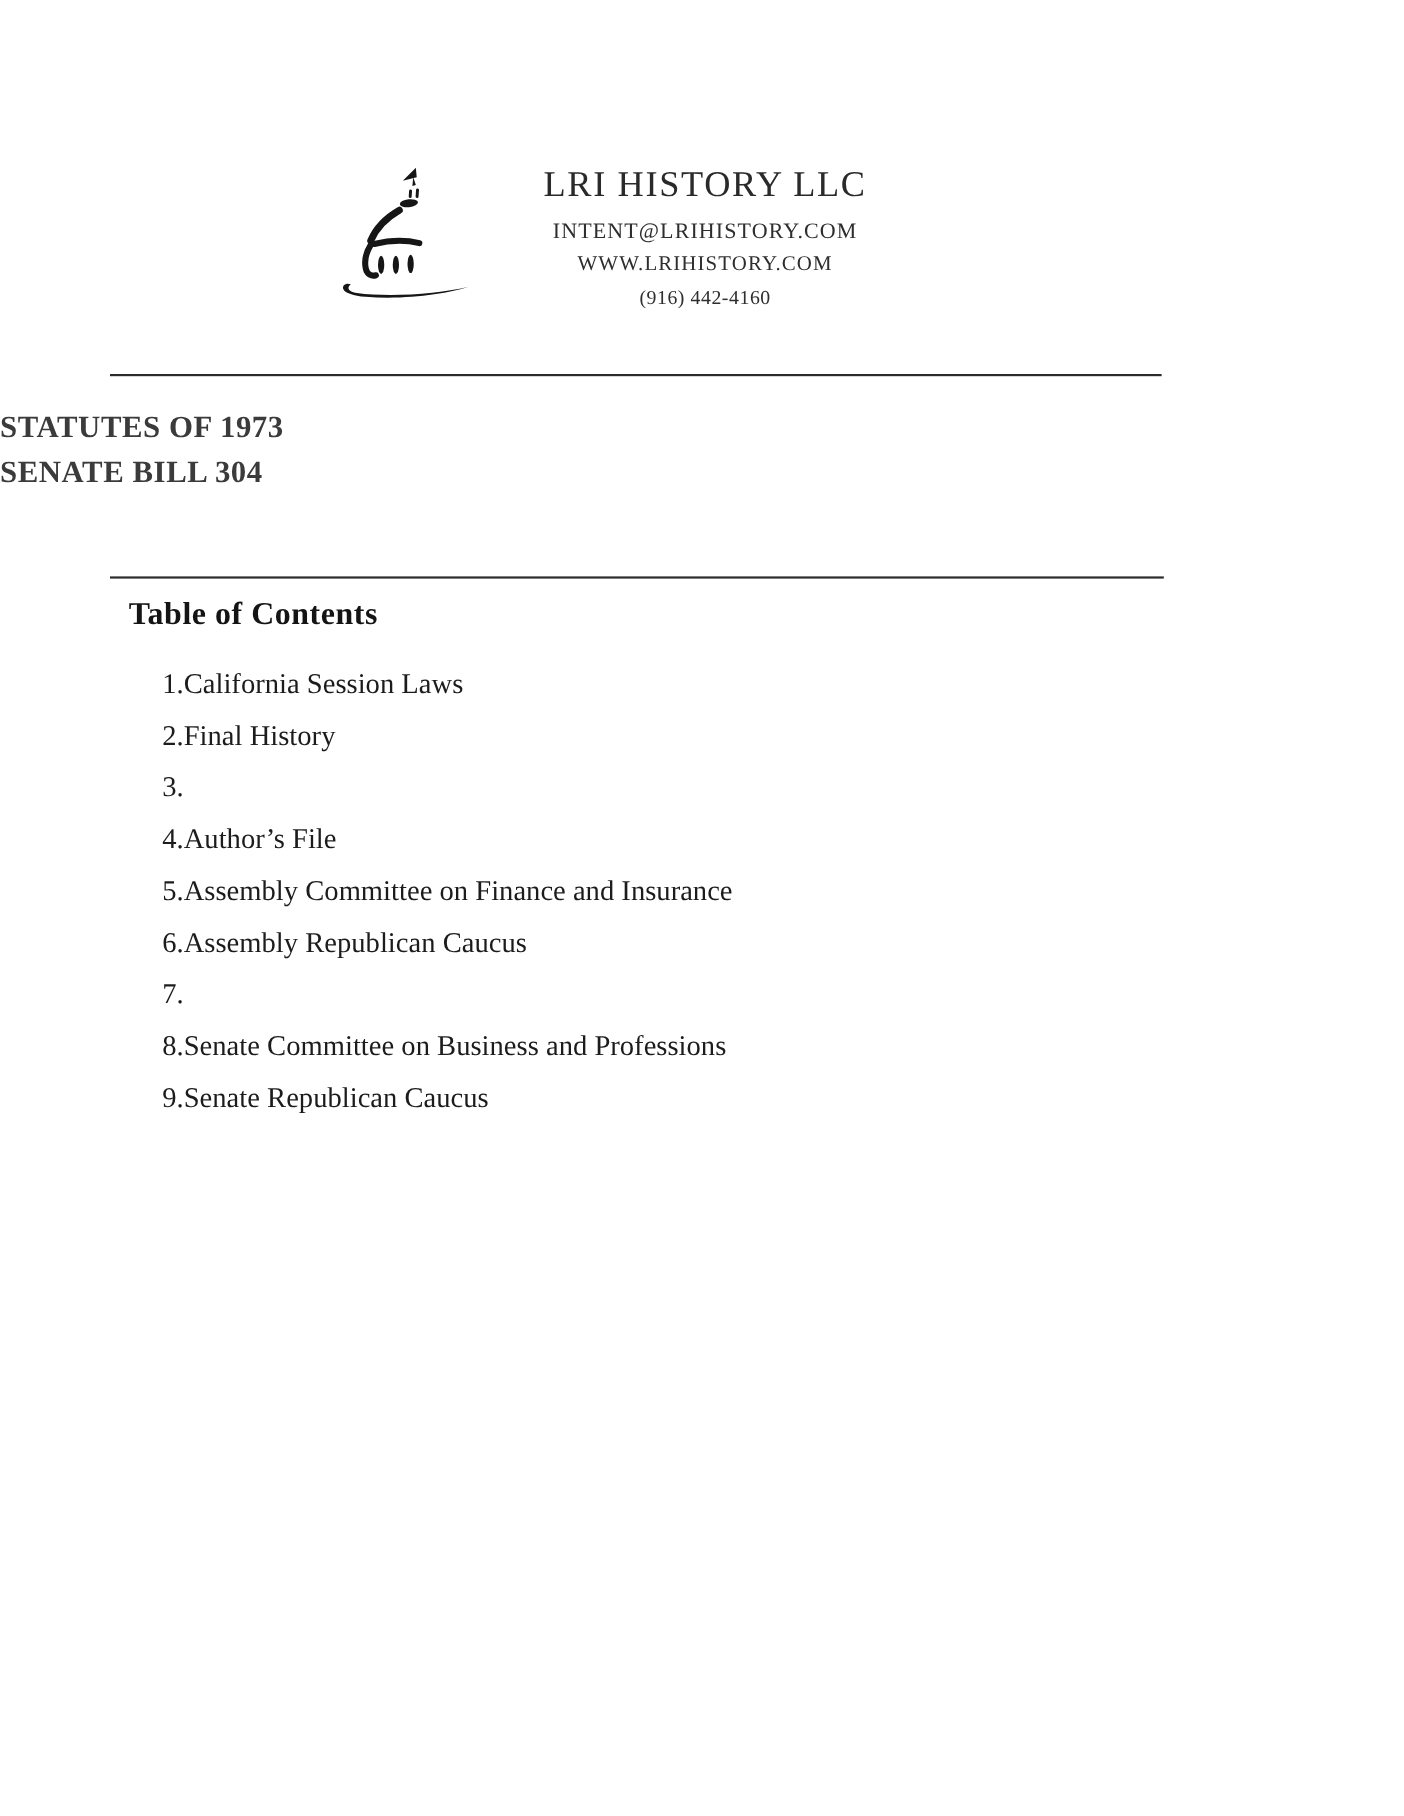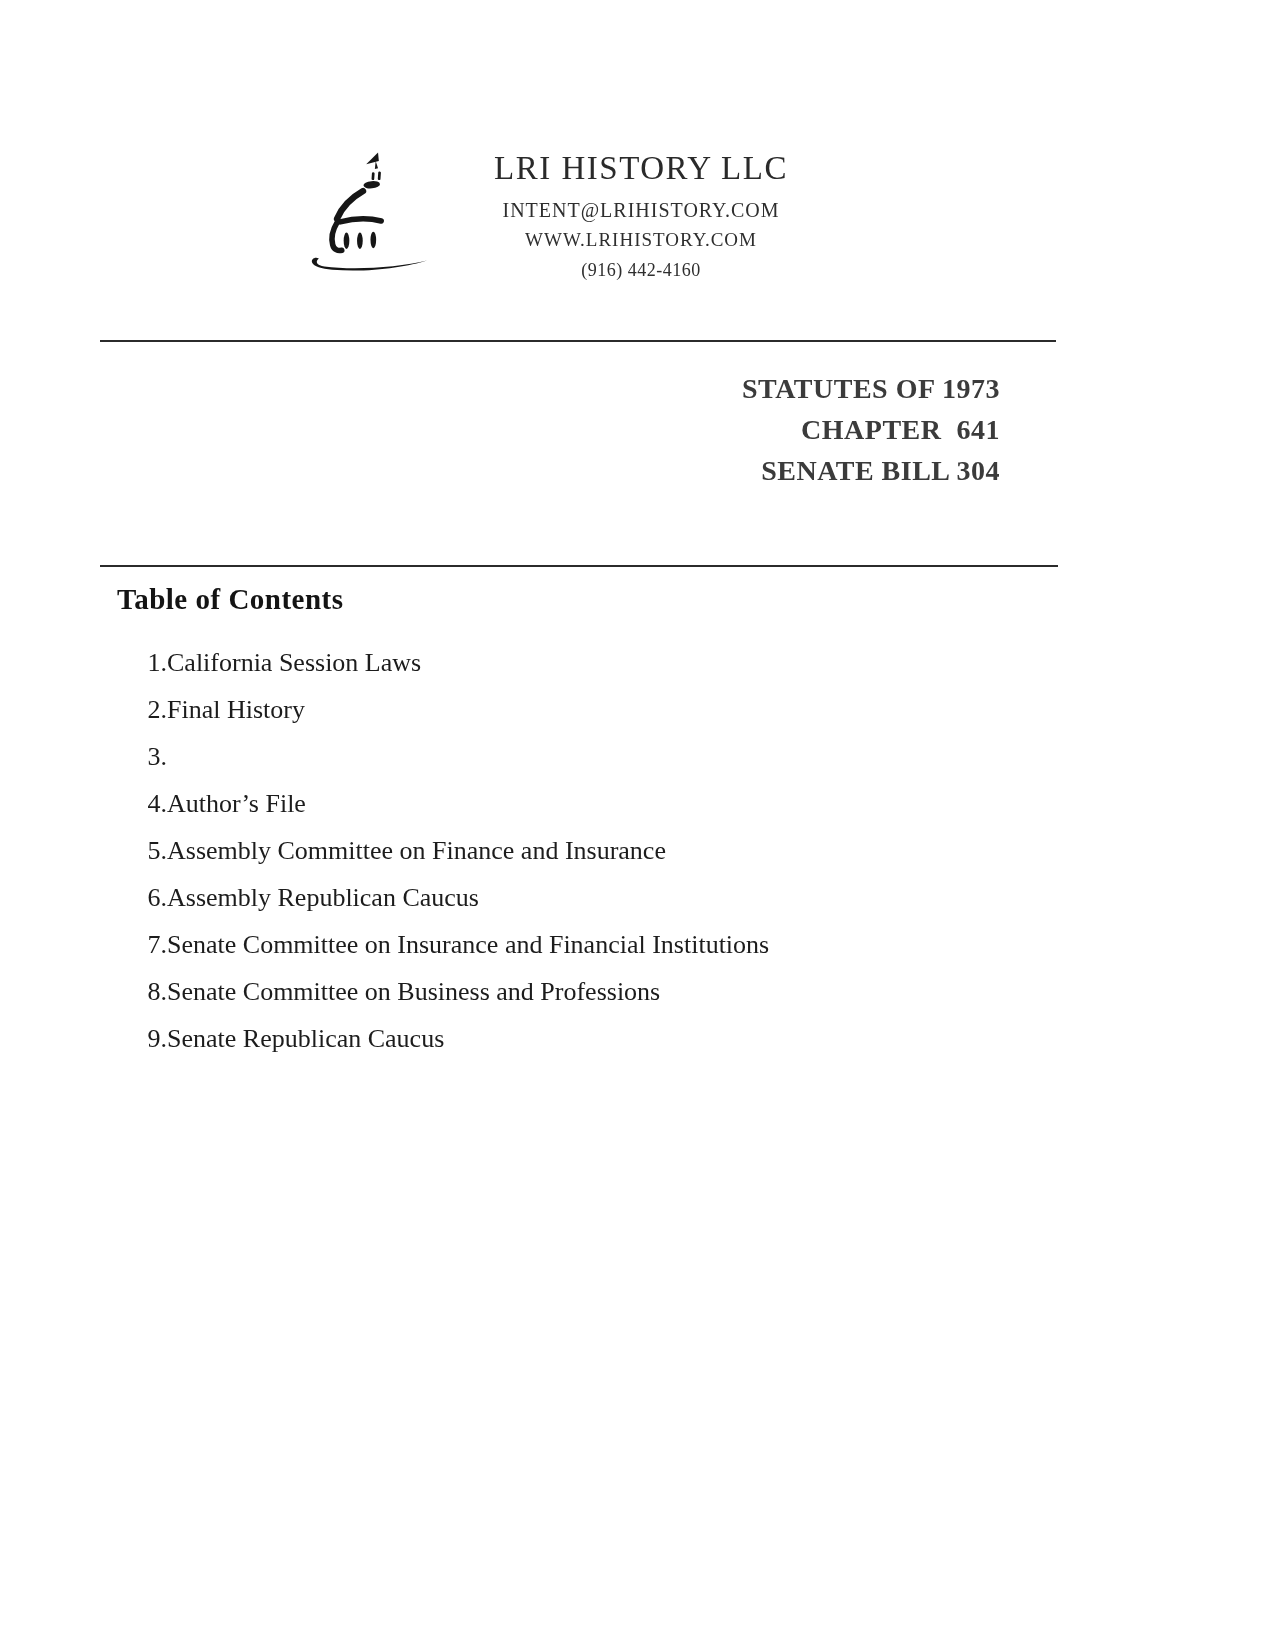--- a/index.html
+++ b/index.html
@@ -71,21 +71,21 @@
     border-top: 2px solid #2b2b2b;
     margin: 0;
   }
   .rule-1 { margin: 46px 220px 0 100px; }
   .rule-2 { margin: 74px 218px 0 100px; }
 
   
   .reference-block {
     margin-top: 26px;
     padding-right: 276px;
-    text-align: right;
+    text-align: left;
     font-weight: bold;
     font-size: 28px;
     line-height: 41px;
     color: #3b3b3b;
     letter-spacing: 0.5px;
   }
   .reference-block .ref-line { white-space: pre; }
 
   
   .toc-title {
@@ -164,21 +164,20 @@
       <div class="contact-email">INTENT@LRIHISTORY.COM</div>
       <div class="contact-website">WWW.LRIHISTORY.COM</div>
       <div class="contact-phone">(916) 442-4160</div>
     </div>
   </div>
 
   <hr class="rule rule-1">
 
   <div class="reference-block">
     <div class="ref-line">STATUTES OF 1973</div>
-    <div class="ref-line">CHAPTER  641</div>
     <div class="ref-line">SENATE BILL 304</div>
   </div>
 
   <hr class="rule rule-2">
 
   <div class="toc-title">Table of Contents</div>
 
   <div class="toc-list">
     <div class="toc-row">
       <span class="toc-num">1.</span>
@@ -198,21 +197,20 @@
     <div class="toc-row">
       <span class="toc-num">5.</span>
       <span class="toc-label">Assembly Committee on Finance and Insurance</span>
     </div>
     <div class="toc-row">
       <span class="toc-num">6.</span>
       <span class="toc-label">Assembly Republican Caucus</span>
     </div>
     <div class="toc-row">
       <span class="toc-num">7.</span>
-      <span class="toc-label">Senate Committee on Insurance and Financial Institutions</span>
     </div>
     <div class="toc-row">
       <span class="toc-num">8.</span>
       <span class="toc-label">Senate Committee on Business and Professions</span>
     </div>
     <div class="toc-row">
       <span class="toc-num">9.</span>
       <span class="toc-label">Senate Republican Caucus</span>
     </div>
   </div>

